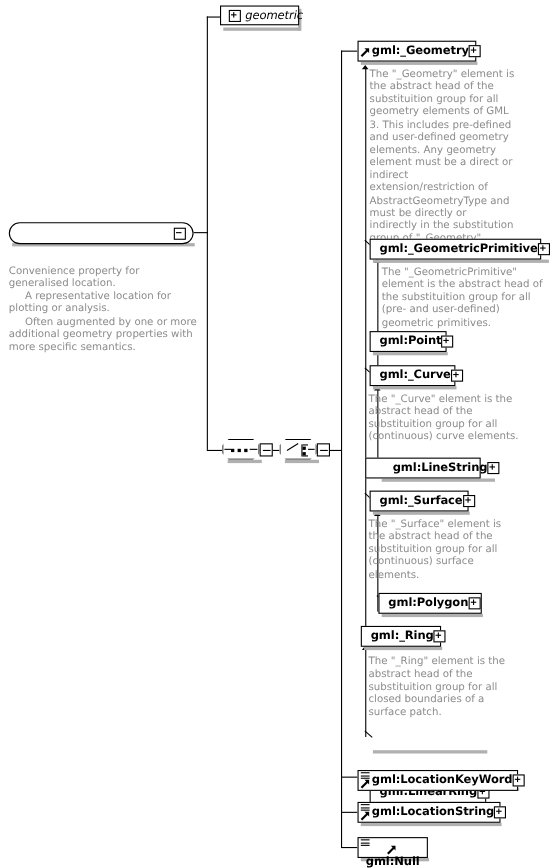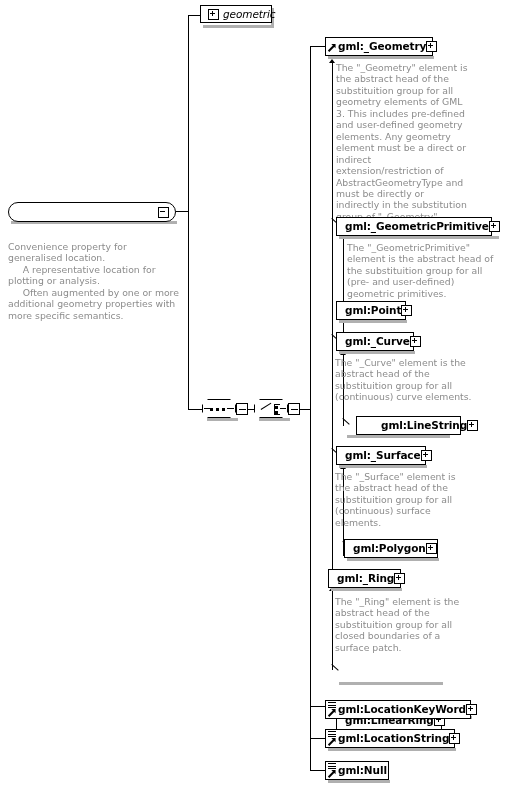--- a/index.html
+++ b/index.html
@@ -319,21 +319,21 @@
 </div>
 
 <div class="shadow" style="left:339px; top:351px; width:76px; height:3px;"></div>
 <div class="node" style="left:336px; top:332px; width:78px;">
   <span class="label" style="padding-left:5px;">gml:_Curve</span>
   <span class="expander" style="margin-left:auto;"></span>
 </div>
 <div class="annot" style="left:335px; top:357px; width:137px;">The "_Curve" element is the abstract head of the substituition group for all (continuous) curve elements.</div>
 
 <div class="shadow" style="left:347px; top:435px; width:103px; height:3px;"></div>
-<div class="node" style="left:356px; top:416px; width:105px;padding-left:19px;">
+<div class="node" style="left:332px; top:416px; width:105px;padding-left:19px;">
   <span class="label" style="padding-left:5px;">gml:LineString</span>
   <span class="expander" style="margin-left:auto;"></span>
 </div>
 
 <div class="shadow" style="left:339px; top:465px; width:88px; height:3px;"></div>
 <div class="node" style="left:336px; top:446px; width:90px;">
   <span class="label" style="padding-left:5px;">gml:_Surface</span>
   <span class="expander" style="margin-left:auto;"></span>
 </div>
 <div class="annot" style="left:335px; top:471px; width:133px;">The "_Surface" element is the abstract head of the substituition group for all (continuous) surface elements.</div>
@@ -375,21 +375,21 @@
       <i></i>
       <i></i>
       <i></i>
     </span>
   <span class="subarrow" style="margin-top:4px;"></span>
   <span class="label">gml:LocationString</span>
   <span class="expander" style="margin-left:auto;"></span>
 </div>
 
 <div class="shadow" style="left:328px; top:780px; width:62px; height:3px;"></div>
-<div class="node" style="left:325px; top:761px; width:64px;">
+<div class="node" style="left:325px; top:761px; width:64px;flex-direction:column;">
   <span class="linesglyph">
       <i></i>
       <i></i>
       <i></i>
     </span>
   <span class="subarrow" style="margin-top:4px;"></span>
   <span class="label">gml:Null</span>
 </div>
 
 </body></html>

